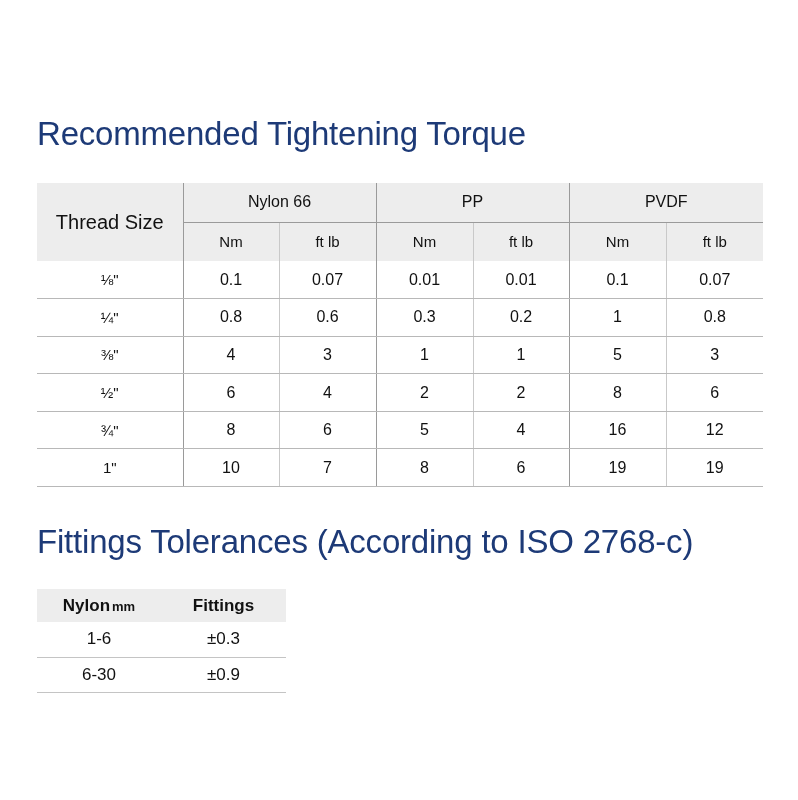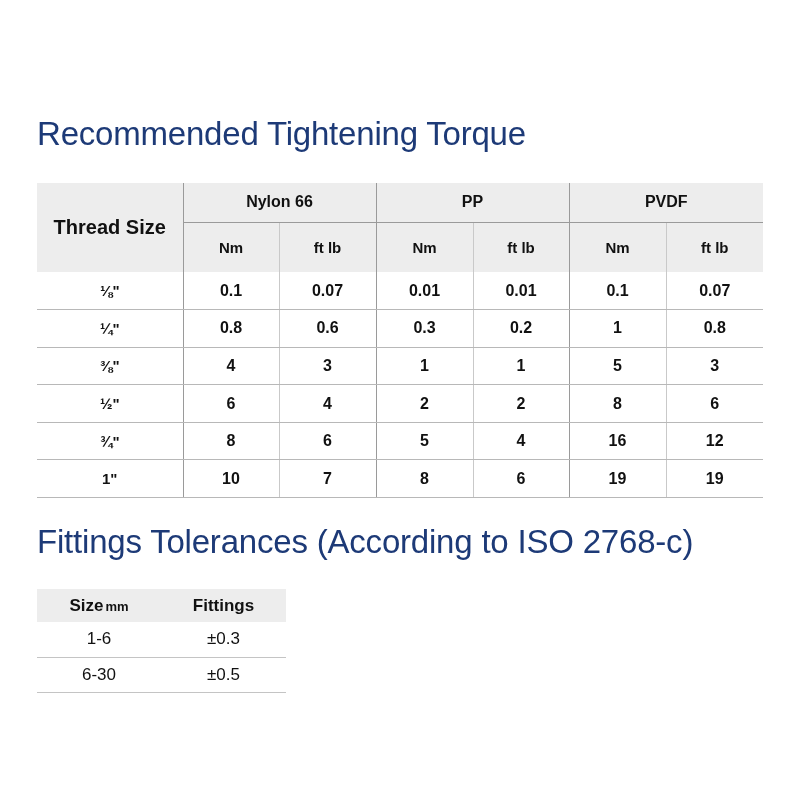--- a/index.html
+++ b/index.html
@@ -59,21 +59,21 @@
   table.data-table {
     border-collapse: collapse;
     table-layout: fixed;
     width: 100%;
     font-size: 15px;
   }
 
   table.data-table th,
   table.data-table td {
     text-align: center;
-    font-weight: 700;
+    font-weight: 400;
     padding: 8px;
     color: #111111;
   }
 
   
   #torque-table thead th {
     background: #ededed;
     font-size: 16px;
     color: #111111;
   }
@@ -85,21 +85,21 @@
   }
 
   #torque-table th.group-head {
     height: 39px;
     border-bottom: 1px solid #9a9a9a;
     border-right: 1px solid #9a9a9a;
   }
   #torque-table th.group-head.last { border-right: none; }
 
   #torque-table th.unit-head {
-    height: 50px;
+    height: 39px;
     font-size: 15px;
     border-right: 1px solid #c9c9c9;
   }
   #torque-table th.unit-head.group-end {
     border-right: 1px solid #9a9a9a;
   }
   #torque-table th.unit-head.last { border-right: none; }
 
   #torque-table tbody td {
     height: 37.6px;
@@ -253,30 +253,30 @@
   <h1 class="section-heading" id="heading-tolerances">Fittings Tolerances (According to ISO 2768-c)</h1>
 
   <div id="tolerance-table-wrap">
     <table id="tolerance-table">
       <colgroup>
         <col style="width:124px">
         <col style="width:125px">
       </colgroup>
       <thead>
         <tr>
-          <th><span>Size</span><span class="unit-sub">mm</span></th>
+          <th><span>Nylon</span><span class="unit-sub">mm</span></th>
           <th>Fittings</th>
         </tr>
       </thead>
       <tbody>
         <tr>
           <td>1-6</td>
           <td>±0.3</td>
         </tr>
         <tr>
           <td>6-30</td>
-          <td>±0.5</td>
+          <td>±0.9</td>
         </tr>
       </tbody>
     </table>
   </div>
 
 </div>
 
 </body></html>

